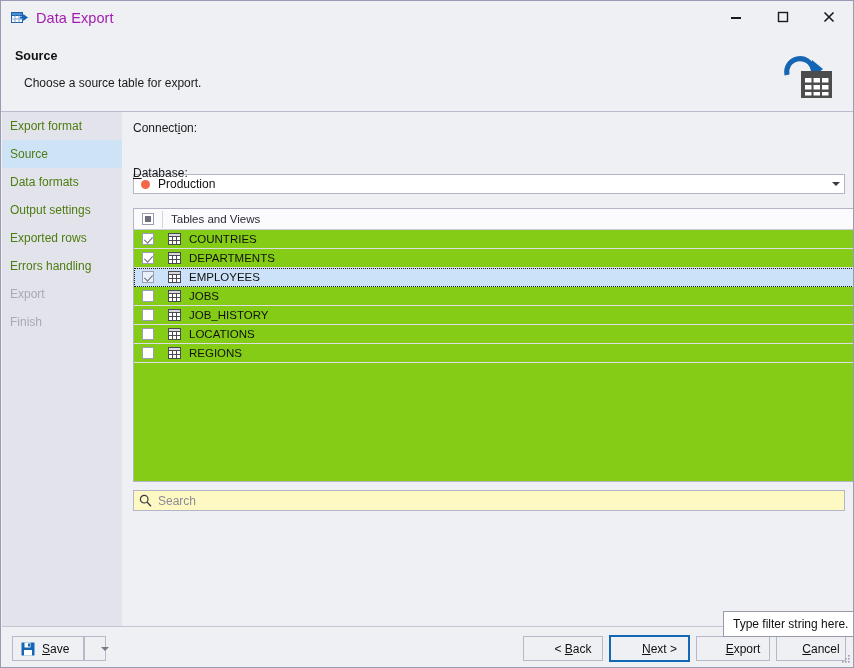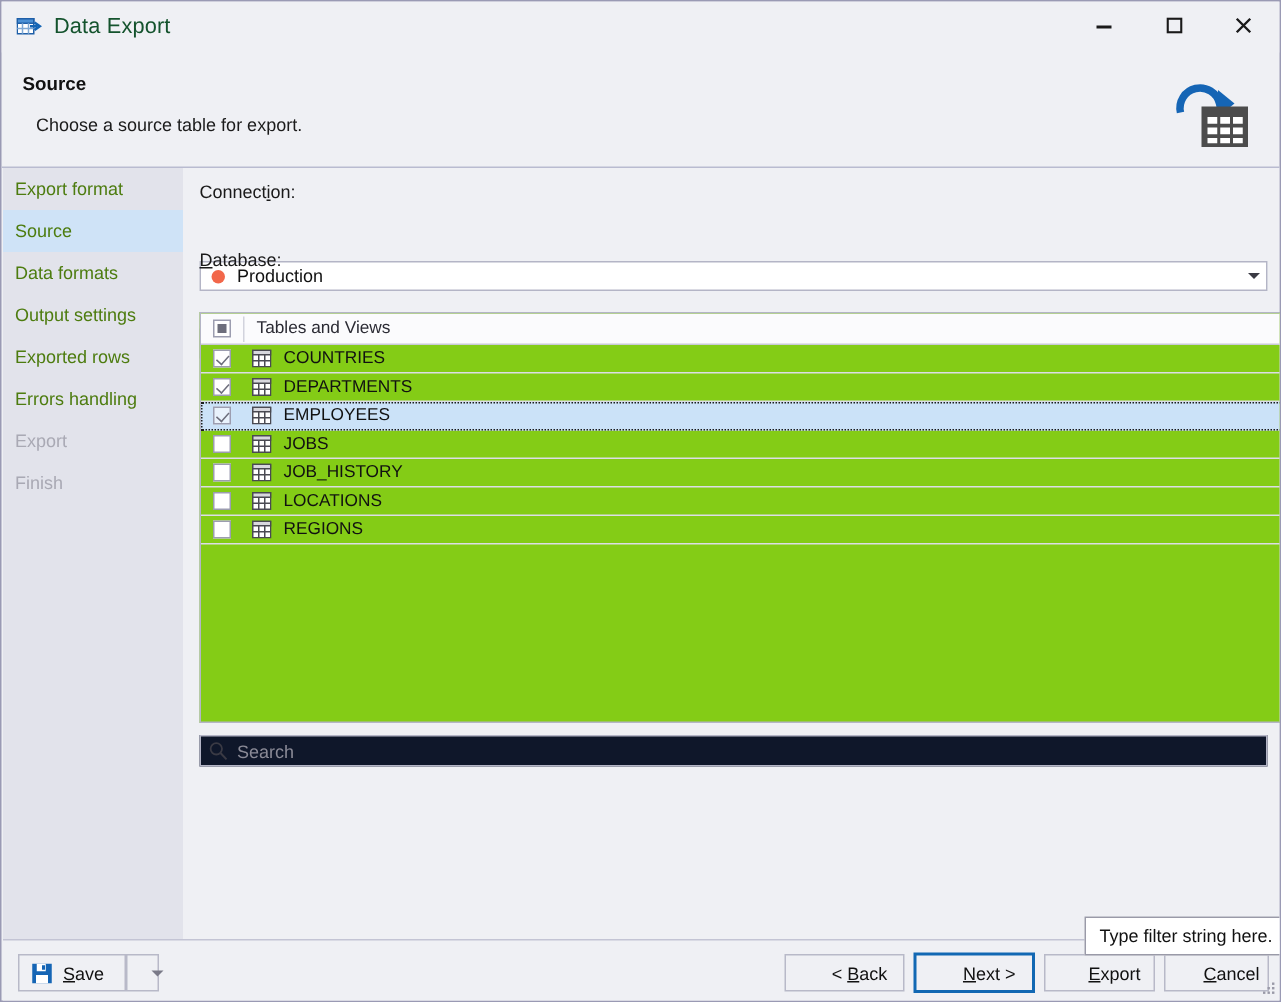--- a/index.html
+++ b/index.html
@@ -28,21 +28,21 @@
     background: #eff0f4;
     display: flex; align-items: center;
   }
   #app-icon {
     margin-left: 10px; margin-right: 8px;
     width: 17px; height: 15px;
     position: relative; flex: none;
   }
   #title-text {
     font-size: 14.5px;
-    color: #14532d;
+    color: #a21caf;
     letter-spacing: 0.1px;
   }
   .winbtn {
     position: absolute; top: 0;
     width: 46px; height: 31px;
     display: flex; align-items: center; justify-content: center;
   }
   #btn-min { right: 94px; }
   #btn-max { right: 47px; }
   #btn-close { right: 1px; }
@@ -202,21 +202,21 @@
   }
   #header-label {
     font-size: 11.5px; color: #2b2b34;
     padding-left: 37px;
   }
 
   
   #searchbox {
     position: absolute; left: 11px; top: 378px;
     width: 712px; height: 21px;
-    background: #0f172a;
+    background: #fef9c3;
     border: 1px solid #b4b5c6;
     display: flex; align-items: center;
   }
   #search-text {
     font-size: 12px; color: #8a8a96;
     padding-left: 5px;
   }
   #search-icon-wrap {
     width: 19px; flex: none;
     display: flex; align-items: center; justify-content: center;

